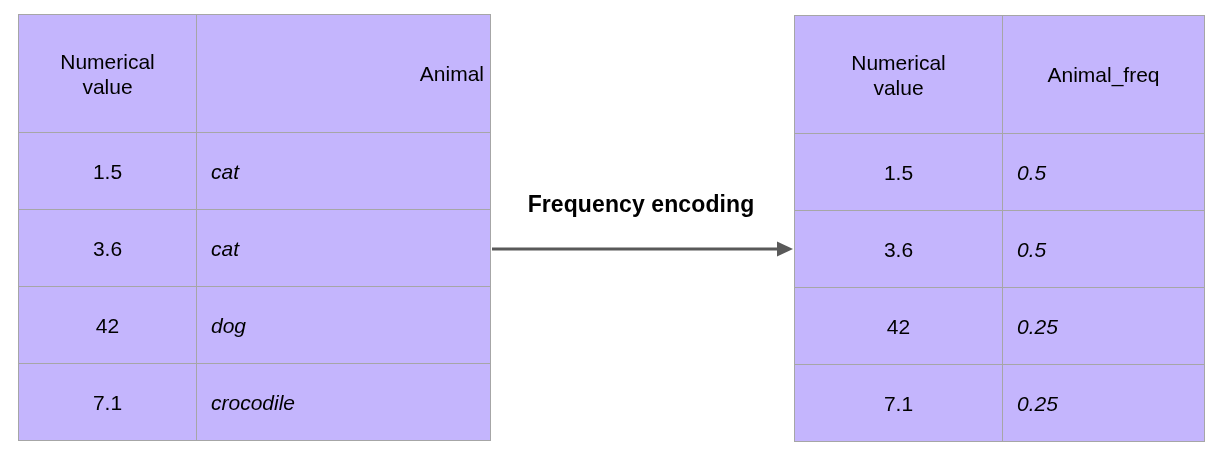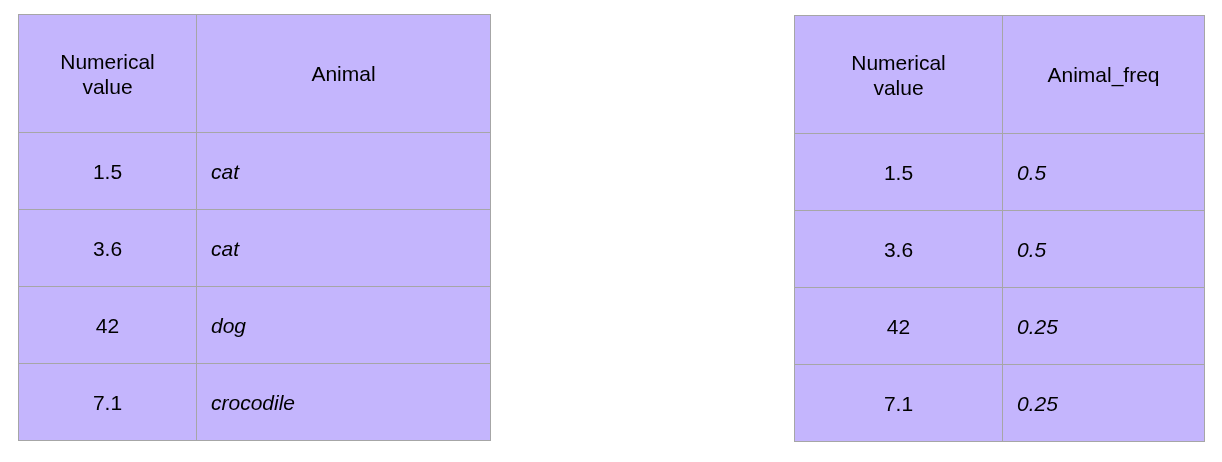--- a/index.html
+++ b/index.html
@@ -57,21 +57,21 @@
     font-style: italic;
   }
 
   
   #table-input {
     left: 18px;
     top: 14px;
     width: 472px;
   }
   #table-input .col-num  { width: 178px; }
-  #table-input .col-anim { width: 294px; }
+  #table-input .col-anim { width: 294px; text-align: right; }
 
   
   #table-output {
     left: 794px;
     top: 15px;
     width: 410px;
   }
   #table-output .col-num  { width: 208px; }
   #table-output .col-freq { width: 202px; }
 
@@ -133,20 +133,27 @@
         <td class="cell-center">42</td>
         <td class="cell-left">dog</td>
       </tr>
       <tr>
         <td class="cell-center">7.1</td>
         <td class="cell-left">crocodile</td>
       </tr>
     </tbody>
   </table>
 
+  <div class="transform-group">
+    <div class="transform-label">Frequency encoding</div>
+    <svg class="transform-arrow" viewBox="0 0 304 18" width="304" height="18">
+      <line x1="1" y1="9" x2="287" y2="9" stroke="#595959" stroke-width="3"></line>
+      <polygon points="286,1.5 302,9 286,16.5" fill="#595959"></polygon>
+    </svg>
+  </div>
 
   <table class="data-table" id="table-output">
     <thead>
       <tr>
         <th class="col-num">
           <span>Numerical</span><br>
           <span>value</span>
         </th>
         <th class="col-freq">Animal_freq</th>
       </tr>

